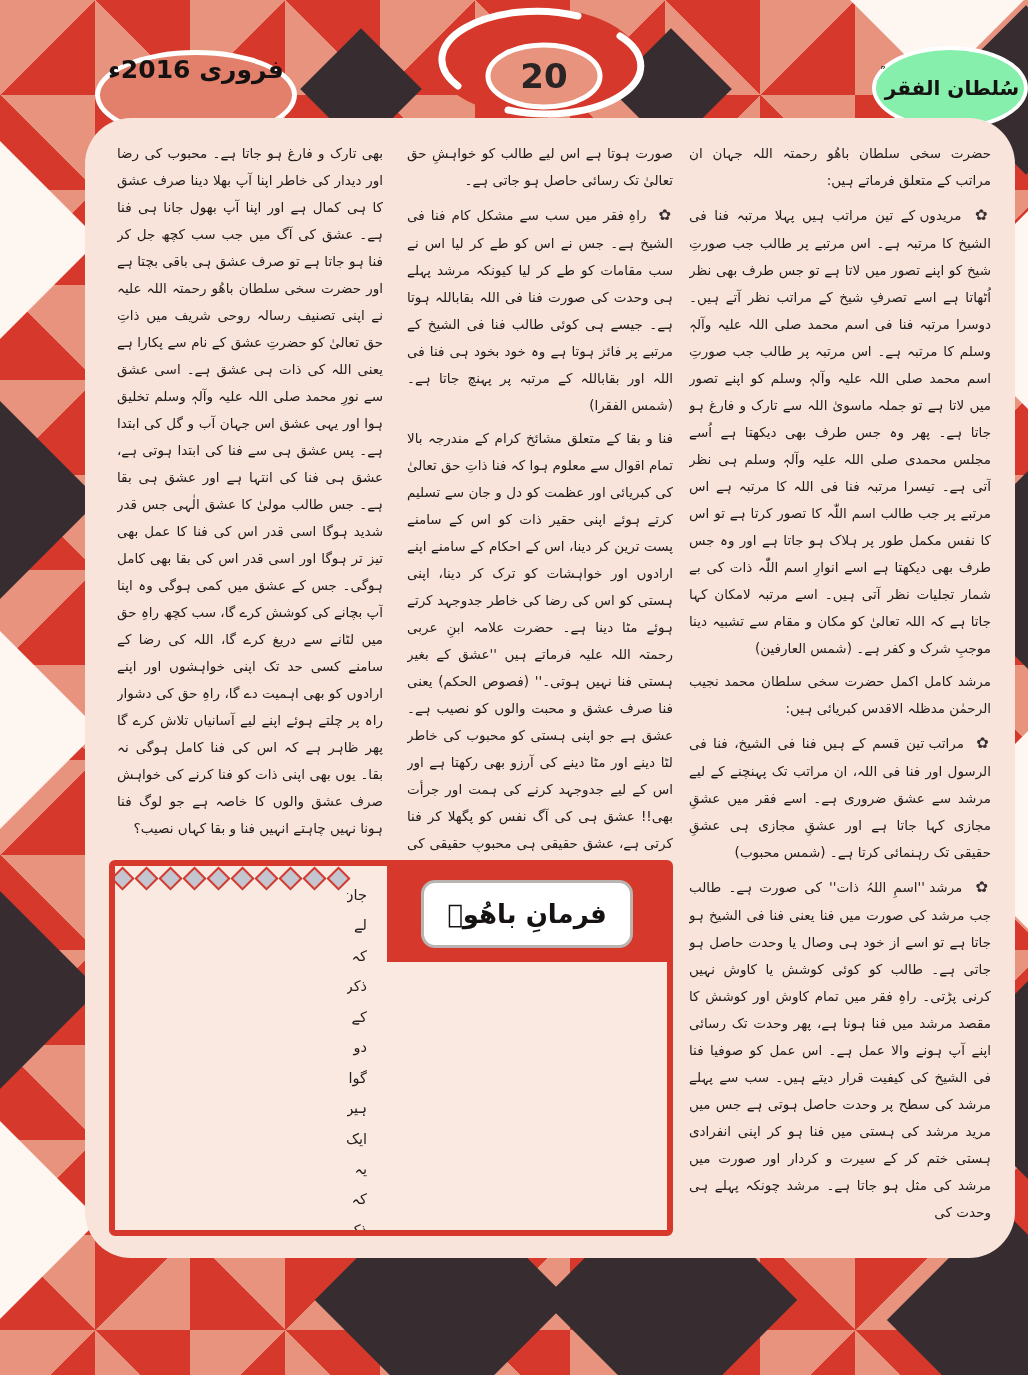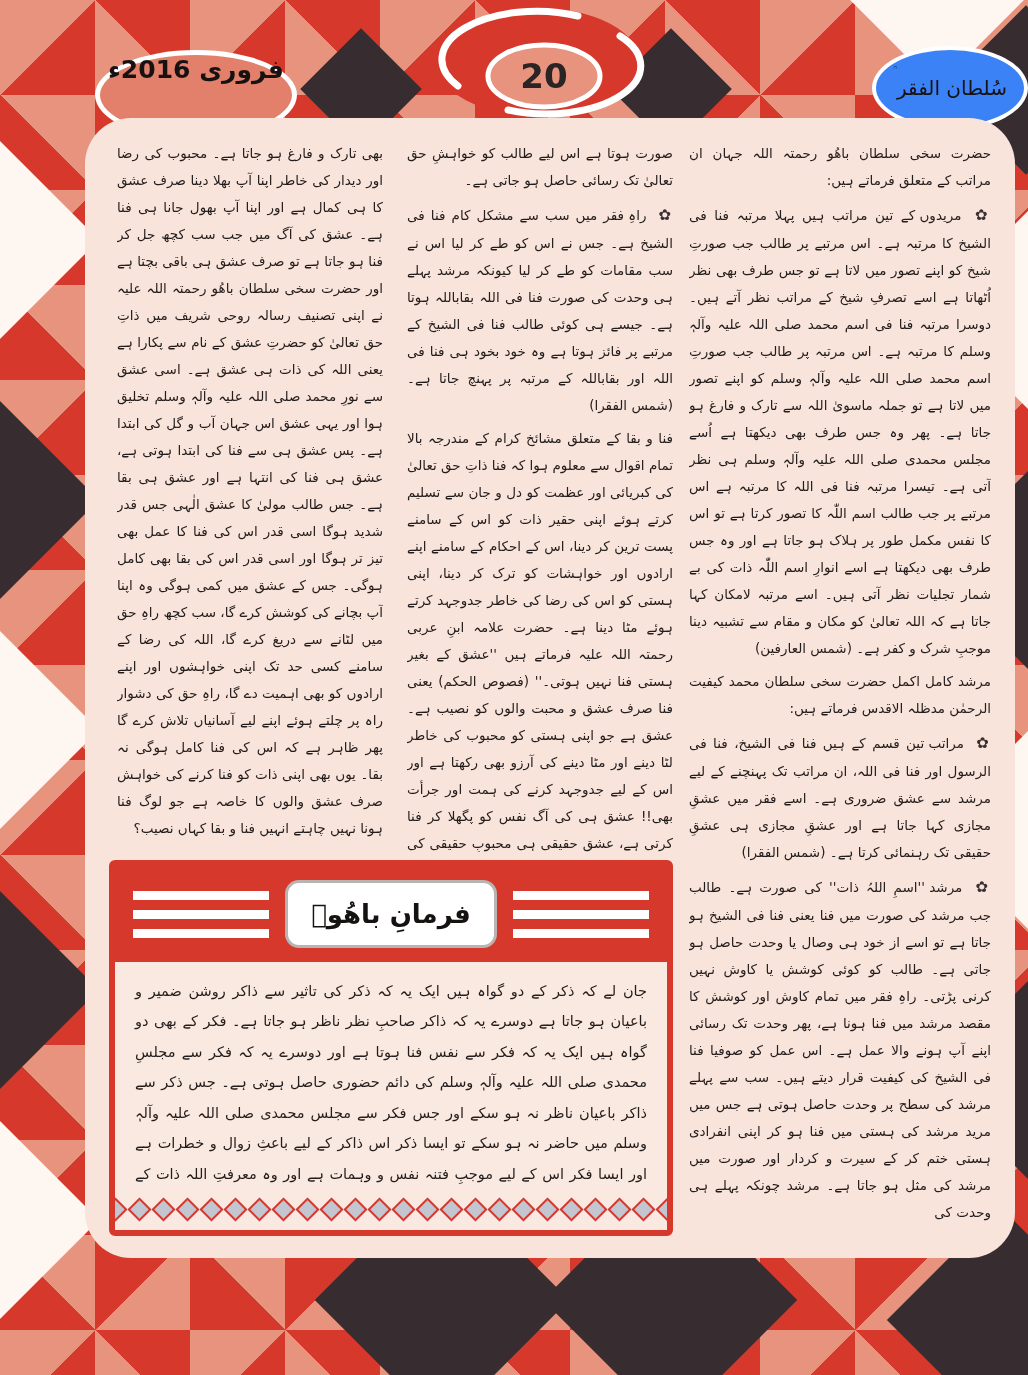--- a/index.html
+++ b/index.html
@@ -32,28 +32,28 @@
         color:#221c1c;margin:0 0 6px 0;}
   .rosette{font-size:15px;margin-left:6px;color:#3a2f33;}
 
   
   .date-badge{position:absolute;left:95px;top:50px;width:192px;height:80px;
       background:#e2806c;border:5px solid #ffffff;border-radius:50%;
       display:flex;align-items:flex-start;justify-content:center;
       font-size:25px;font-weight:bold;color:#171212;direction:rtl;}
   .center-logo{position:absolute;left:428px;top:6px;width:220px;height:118px;}
   .masthead-badge{position:absolute;left:872px;top:46px;width:148px;height:76px;
-      background:#3b82f6;border:4px solid #ffffff;border-radius:50%;
+      background:#86efac;border:4px solid #ffffff;border-radius:50%;
       display:flex;align-items:center;justify-content:center;gap:4px;
-      font-size:20px;font-weight:normal;color:#171212;direction:rtl;}
+      font-size:20px;font-weight:bold;color:#171212;direction:rtl;}
   .masthead-badge .seal{font-size:11px;align-self:flex-start;margin-top:16px;}
 
   
   .farman-box{margin-top:8px;height:378px;border:6px solid #d6392c;border-radius:6px;
-      background:#fae9e0;box-sizing:border-box;display:flex;flex-direction:column;overflow:hidden;}
+      background:#fae9e0;box-sizing:border-box;display:flex;overflow:hidden;}
   .farman-header{background:#d6392c;height:96px;display:flex;align-items:center;
       gap:16px;padding:0 18px;flex:none;}
   .hlines{flex:1;display:flex;flex-direction:column;gap:10px;}
   .hlines span{display:block;height:9px;background:#ffffff;}
   .farman-title{background:#ffffff;border:3px solid #b9b4b2;border-radius:14px;
       min-width:170px;height:62px;display:flex;align-items:center;justify-content:center;
       font-size:26px;font-weight:bold;color:#171212;direction:rtl;padding:0 18px;}
   .farman-body{padding:14px 20px 6px;direction:rtl;text-align:justify;
       font-size:14.5px;line-height:2.1;color:#221c1c;flex:1;overflow:hidden;}
   .diamond-strip{display:flex;justify-content:center;gap:7px;padding:4px 0 12px;flex:none;}
@@ -103,25 +103,25 @@
 
     <div class="col col-right">
       <p class="para">
         <span>حضرت سخی سلطان باھُو رحمتہ اللہ جہان ان مراتب کے متعلق فرماتے ہیں:</span>
       </p>
       <p class="para">
         <span class="rosette">✿</span>
         <span>مریدوں کے تین مراتب ہیں پہلا مرتبہ فنا فی الشیخ کا مرتبہ ہے۔ اس مرتبے پر طالب جب صورتِ شیخ کو اپنے تصور میں لاتا ہے تو جس طرف بھی نظر اُٹھاتا ہے اسے تصرفِ شیخ کے مراتب نظر آتے ہیں۔ دوسرا مرتبہ فنا فی اسم محمد صلی اللہ علیہ وآلہٖ وسلم کا مرتبہ ہے۔ اس مرتبہ پر طالب جب صورتِ اسم محمد صلی اللہ علیہ وآلہٖ وسلم کو اپنے تصور میں لاتا ہے تو جملہ ماسویٰ اللہ سے تارک و فارغ ہو جاتا ہے۔ پھر وہ جس طرف بھی دیکھتا ہے اُسے مجلس محمدی صلی اللہ علیہ وآلہٖ وسلم ہی نظر آتی ہے۔ تیسرا مرتبہ فنا فی اللہ کا مرتبہ ہے اس مرتبے پر جب طالب اسم اللّٰہ کا تصور کرتا ہے تو اس کا نفس مکمل طور پر ہلاک ہو جاتا ہے اور وہ جس طرف بھی دیکھتا ہے اسے انوارِ اسم اللّٰہ ذات کی بے شمار تجلیات نظر آتی ہیں۔ اسے مرتبہ لامکان کہا جاتا ہے کہ اللہ تعالیٰ کو مکان و مقام سے تشبیہ دینا موجبِ شرک و کفر ہے۔ (شمس العارفین)</span>
       </p>
       <p class="para">
-        <span>مرشد کامل اکمل حضرت سخی سلطان محمد کیفیت الرحمٰن مدظلہ الاقدس فرماتے ہیں:</span>
+        <span>مرشد کامل اکمل حضرت سخی سلطان محمد نجیب الرحمٰن مدظلہ الاقدس کبریائی ہیں:</span>
       </p>
       <p class="para">
         <span class="rosette">✿</span>
-        <span>مراتب تین قسم کے ہیں فنا فی الشیخ، فنا فی الرسول اور فنا فی اللہ، ان مراتب تک پہنچنے کے لیے مرشد سے عشق ضروری ہے۔ اسے فقر میں عشقِ مجازی کہا جاتا ہے اور عشقِ مجازی ہی عشقِ حقیقی تک رہنمائی کرتا ہے۔ (شمس الفقرا)</span>
+        <span>مراتب تین قسم کے ہیں فنا فی الشیخ، فنا فی الرسول اور فنا فی اللہ، ان مراتب تک پہنچنے کے لیے مرشد سے عشق ضروری ہے۔ اسے فقر میں عشقِ مجازی کہا جاتا ہے اور عشقِ مجازی ہی عشقِ حقیقی تک رہنمائی کرتا ہے۔ (شمس محبوب)</span>
       </p>
       <p class="para">
         <span class="rosette">✿</span>
         <span>مرشد ''اسمِ اللہُ ذات'' کی صورت ہے۔ طالب جب مرشد کی صورت میں فنا یعنی فنا فی الشیخ ہو جاتا ہے تو اسے از خود ہی وصال یا وحدت حاصل ہو جاتی ہے۔ طالب کو کوئی کوشش یا کاوش نہیں کرنی پڑتی۔ راہِ فقر میں تمام کاوش اور کوشش کا مقصد مرشد میں فنا ہونا ہے، پھر وحدت تک رسائی اپنے آپ ہونے والا عمل ہے۔ اس عمل کو صوفیا فنا فی الشیخ کی کیفیت قرار دیتے ہیں۔ سب سے پہلے مرشد کی سطح پر وحدت حاصل ہوتی ہے جس میں مرید مرشد کی ہستی میں فنا ہو کر اپنی انفرادی ہستی ختم کر کے سیرت و کردار اور صورت میں مرشد کی مثل ہو جاتا ہے۔ مرشد چونکہ پہلے ہی وحدت کی</span>
       </p>
     </div>
 
     <div class="main-left">
       <div class="two-cols">
         <div class="col">

